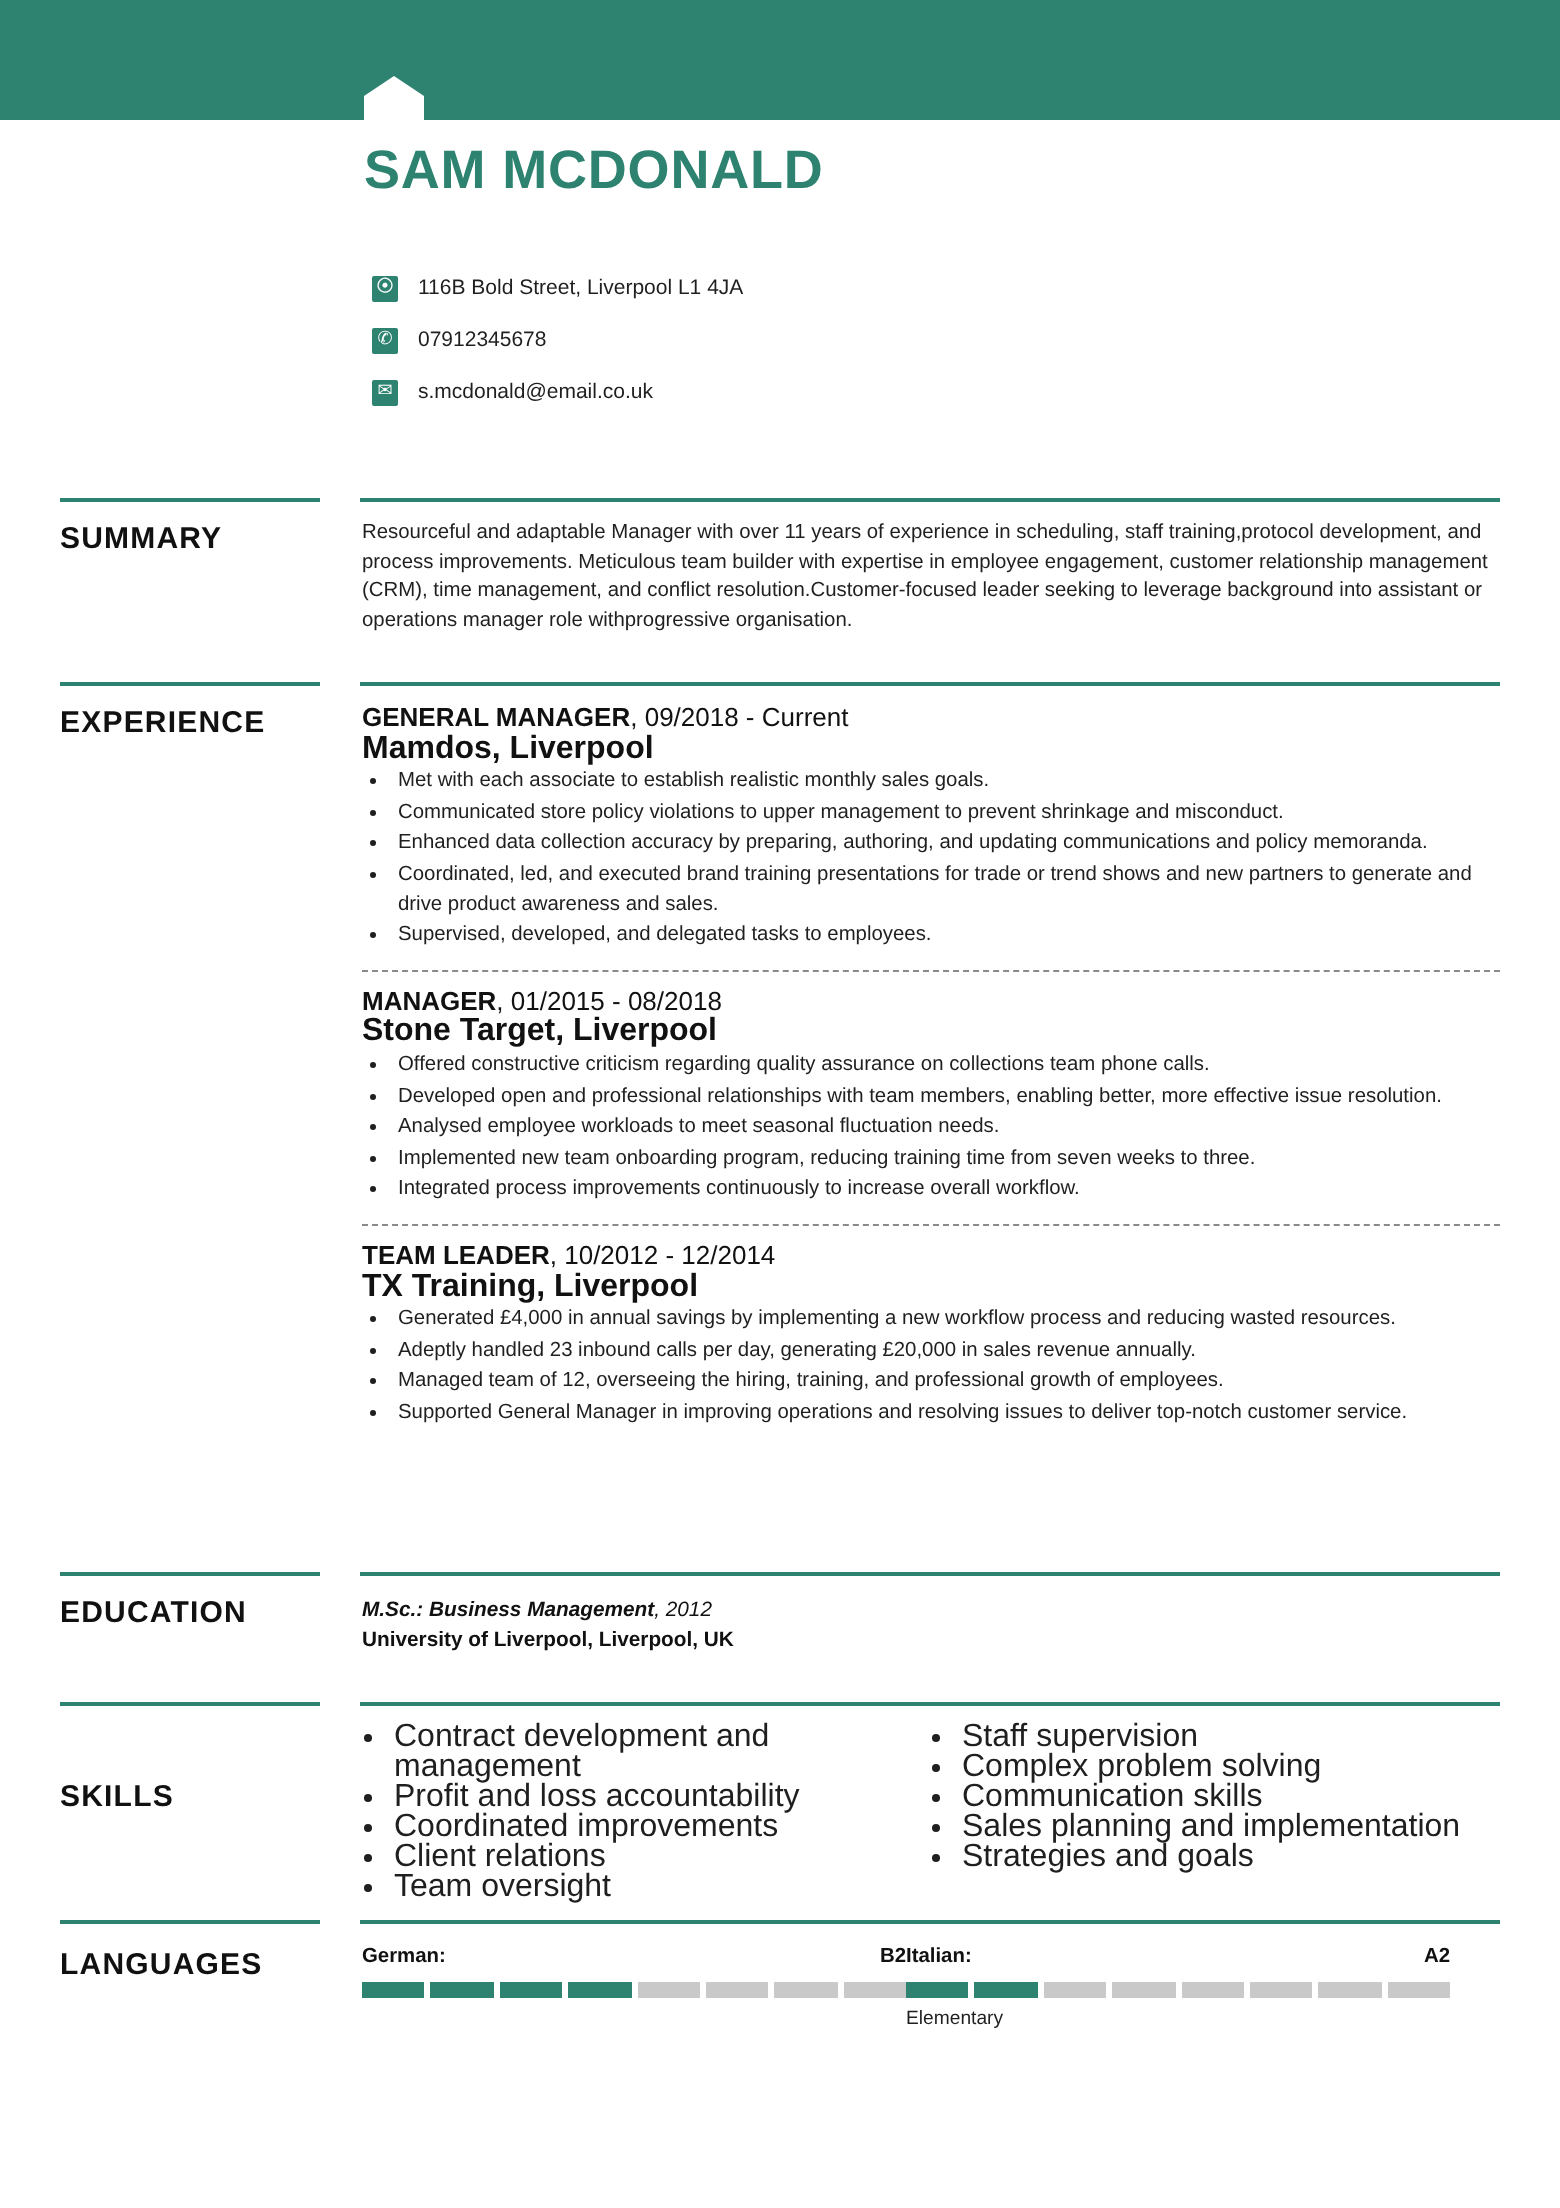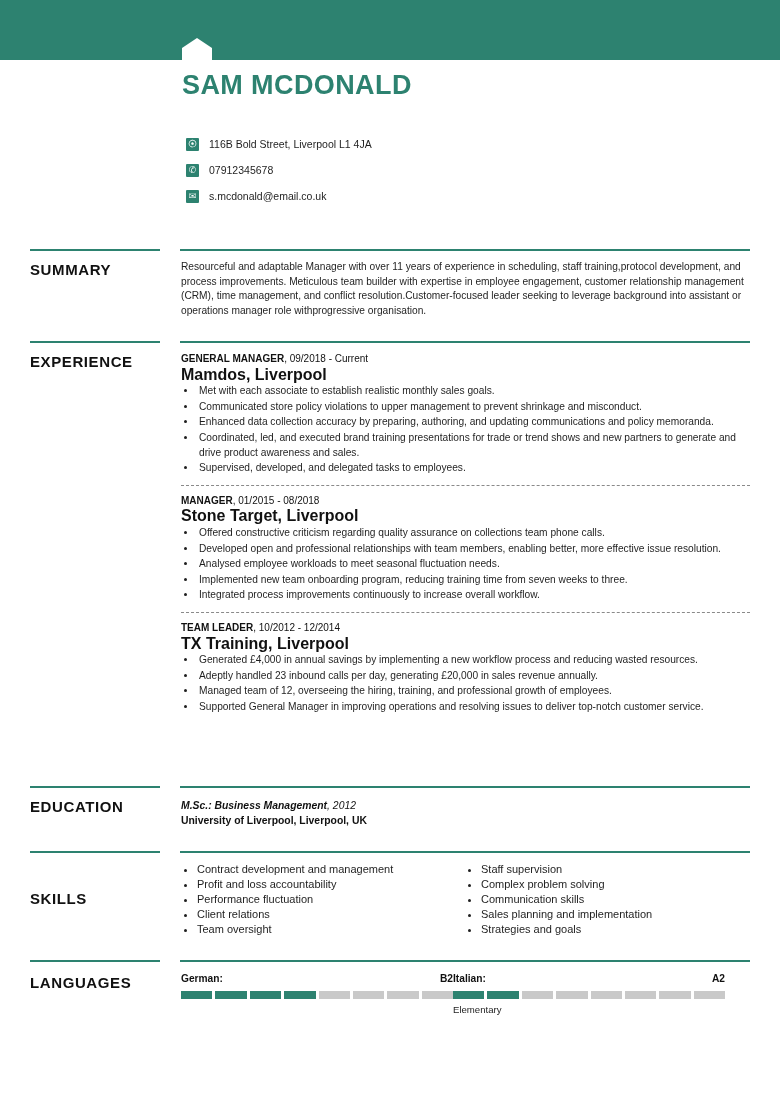--- a/index.html
+++ b/index.html
@@ -102,21 +102,21 @@
     line-height: 14.6px;
     color: #1f1f1f;
   }
 
   
   .summary-text { text-align: left; }
 
   
   .job { margin-bottom: 4px; }
   .job-title {
-    font-size: 10px;
+    font-size: 13px;
     font-weight: bold;
     color: #111111;
     margin-bottom: 1px;
   }
   .job-title .dates {
     font-weight: normal;
   }
   .job-company {
     font-size: 16px;
     font-weight: bold;
@@ -154,21 +154,21 @@
     display: flex;
     gap: 0px;
   }
   .skills-col { width: 284px; }
   .skills-col ul {
     margin: 0; padding-left: 16px; list-style: disc;
   }
   .skills-col ul li {
     line-height: 14.6px;
     margin-bottom: 0.5px;
-    font-size: 11px;
+    font-size: 16px;
   }
 
   
   .lang-cols { display: flex; }
   .lang-col { width: 272px; }
   .lang-head {
     display: flex;
     justify-content: space-between;
     font-size: 10.2px;
     font-weight: bold;
@@ -287,21 +287,21 @@
 
 <div class="sec-rule-left" style="top:851px"></div>
 <div class="sec-rule-right" style="top:851px"></div>
 <div class="sec-title" style="top:890px">SKILLS</div>
 <div class="sec-body" style="top:862px">
   <div class="skills-cols">
     <div class="skills-col">
       <ul>
         <li>Contract development and management</li>
         <li>Profit and loss accountability</li>
-        <li>Performance fluctuation</li>
+        <li>Coordinated improvements</li>
         <li>Client relations</li>
         <li>Team oversight</li>
       </ul>
     </div>
     <div class="skills-col">
       <ul>
         <li>Staff supervision</li>
         <li>Complex problem solving</li>
         <li>Communication skills</li>
         <li>Sales planning and implementation</li>

